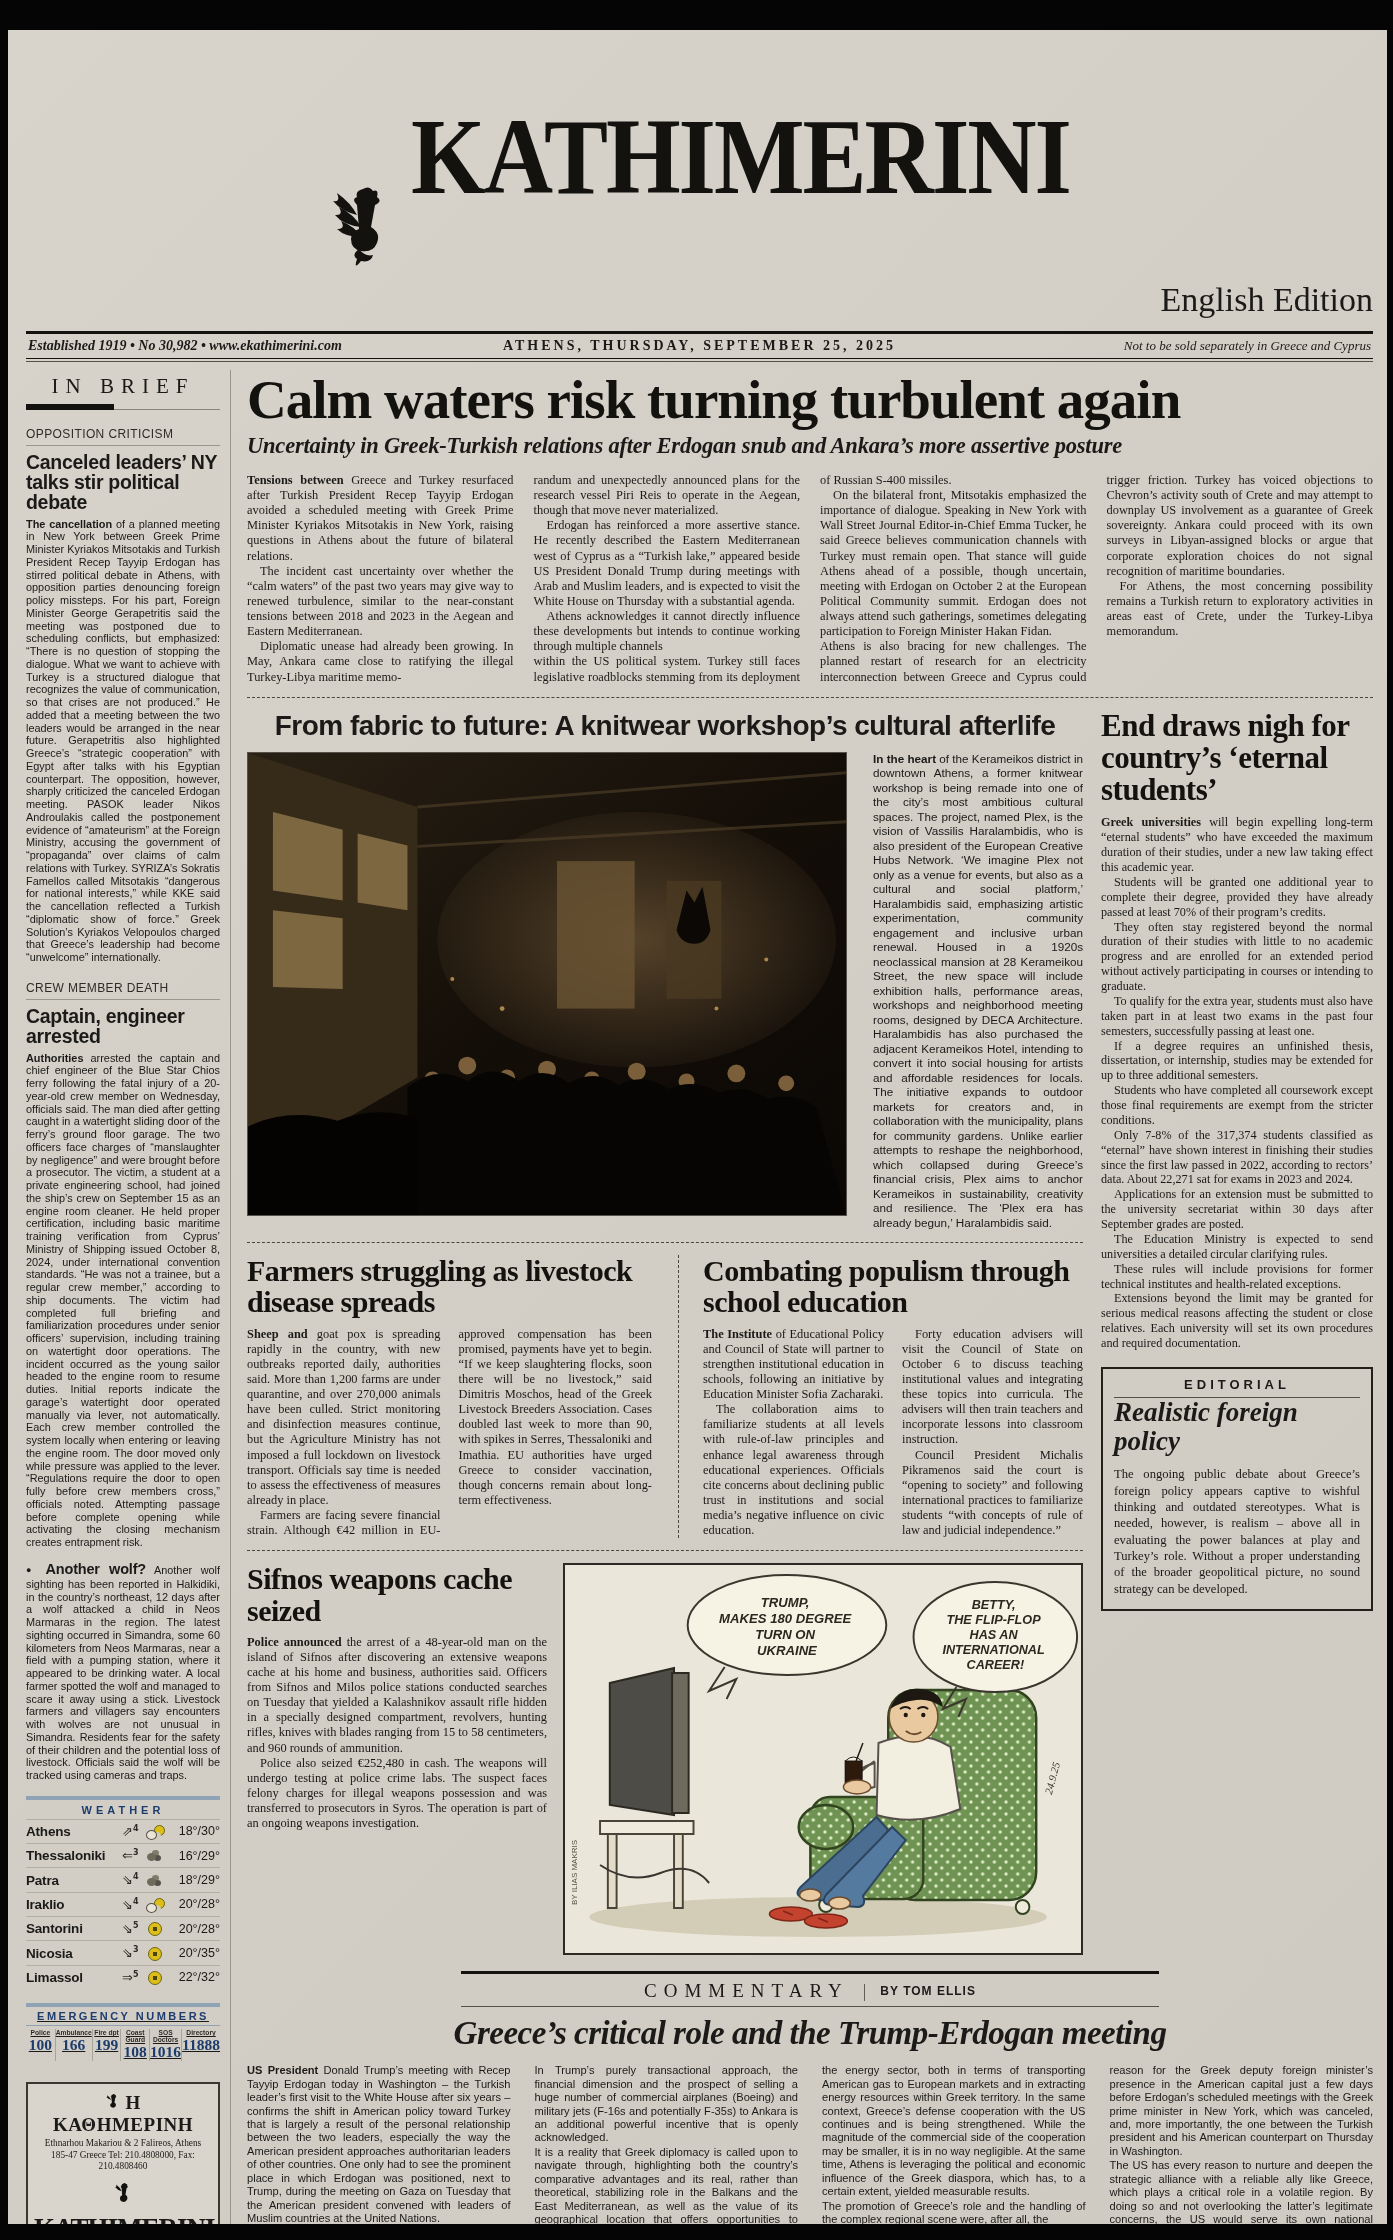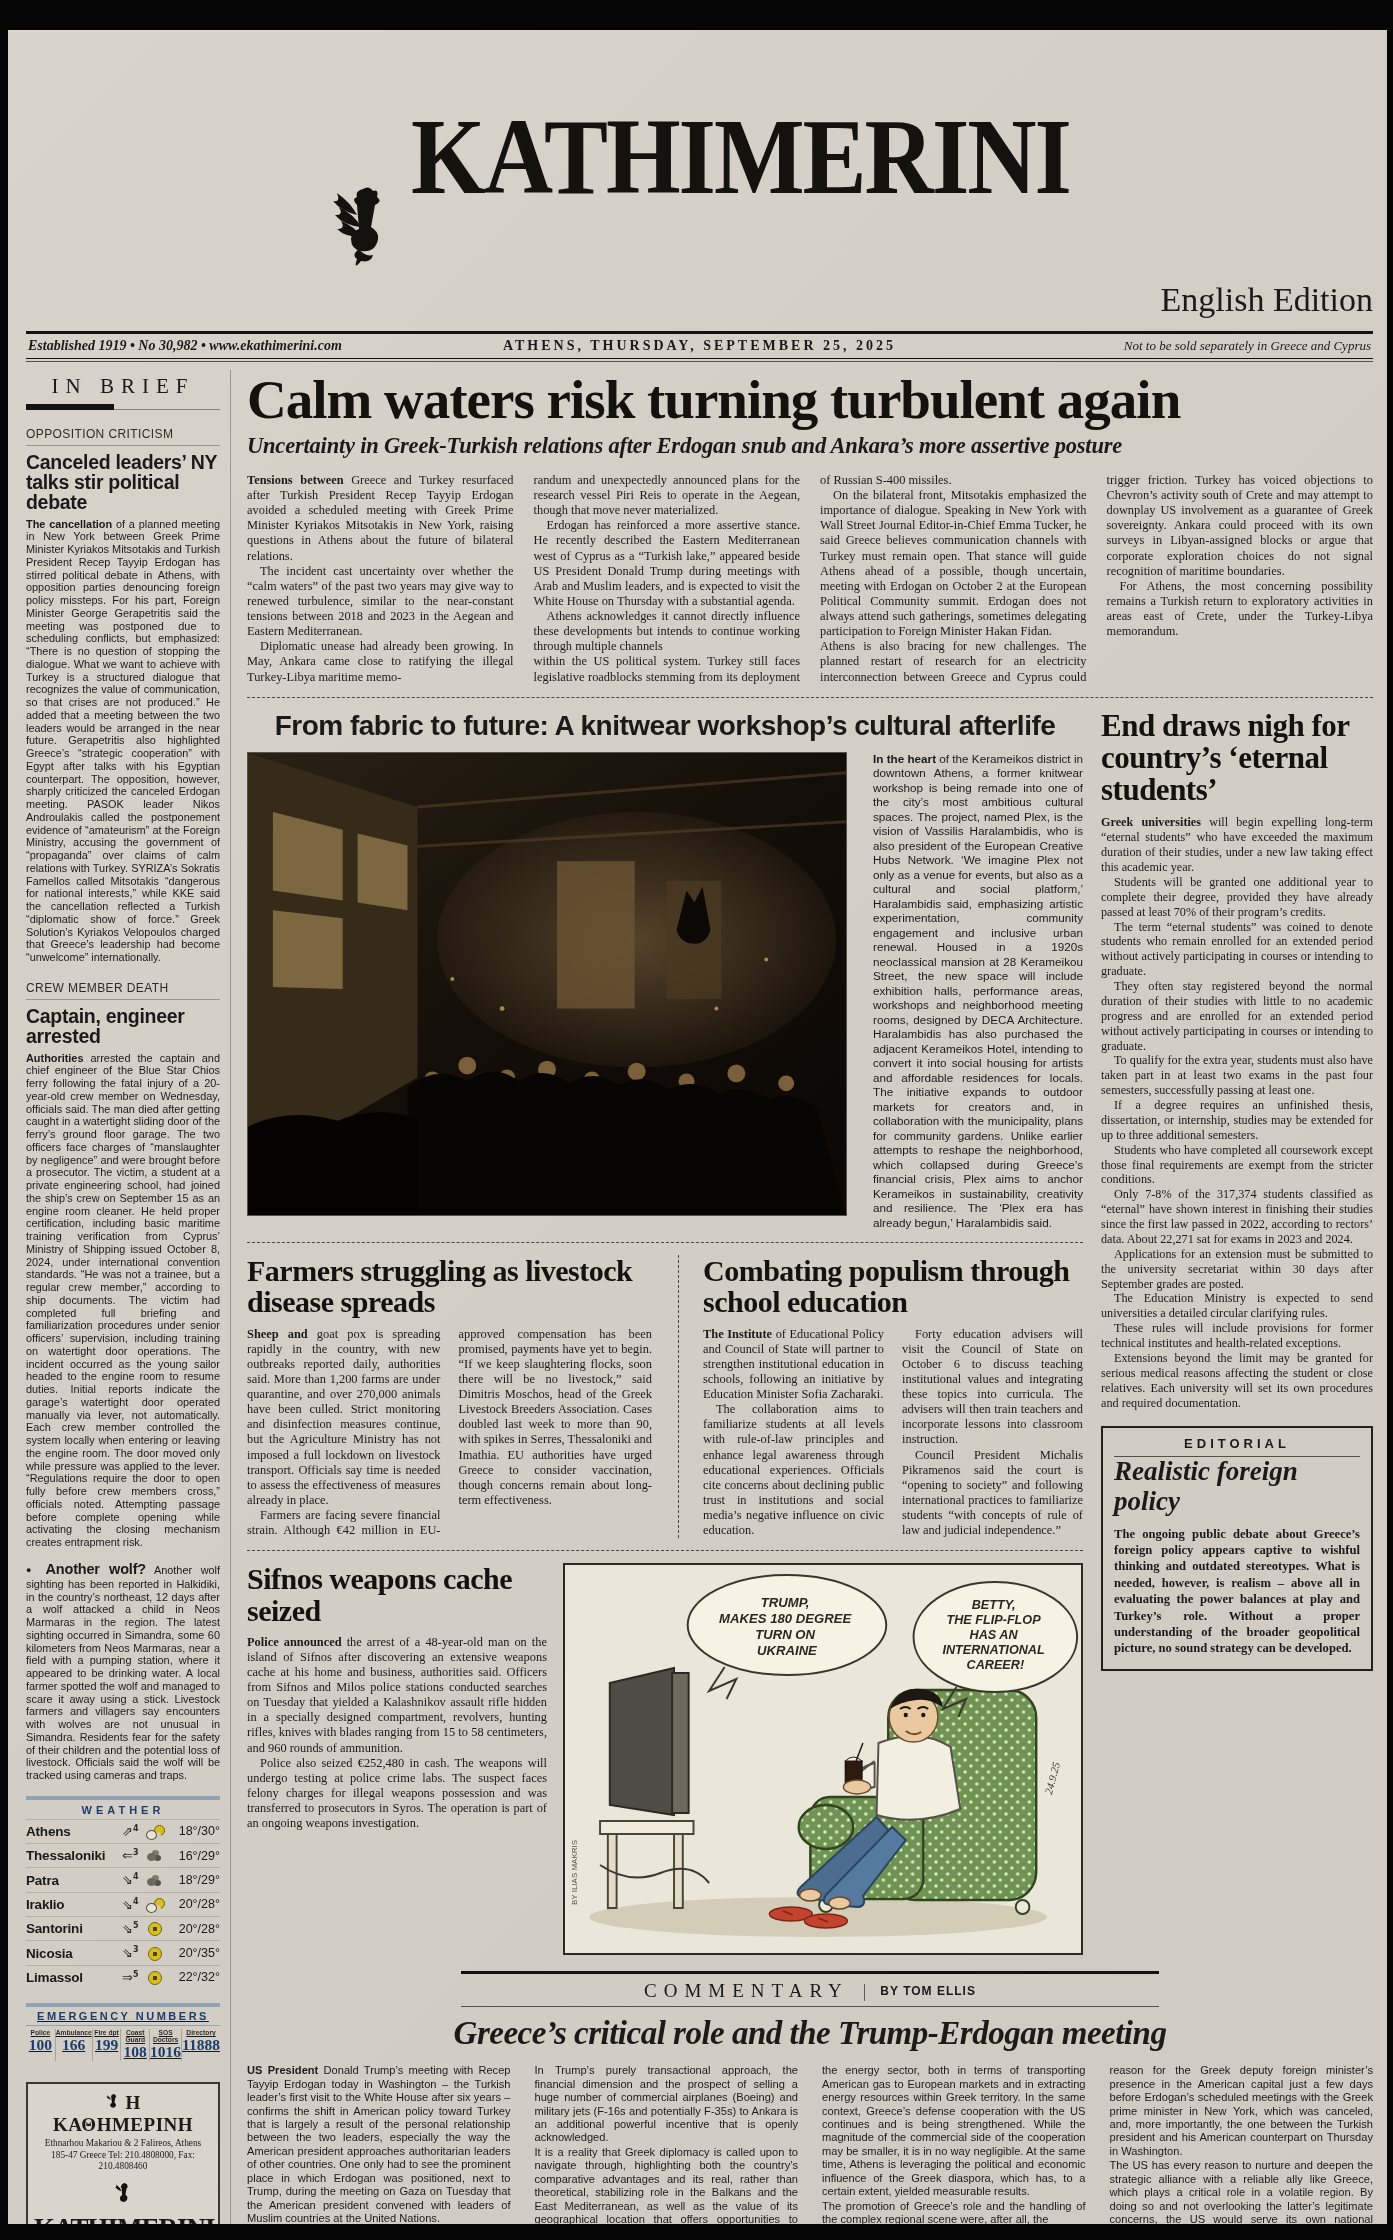--- a/index.html
+++ b/index.html
@@ -88,21 +88,21 @@
 
   .row4{display:grid;grid-template-columns:300px 1fr;column-gap:16px;}
   .cartoon{border:2px solid #2b2922;background:#eae6da;height:388px;position:relative;}
   .cartoon svg{display:block;width:100%;height:100%;}
 
   .students .story{font-size:12.2px;}
 
   .editorialbox{border:2.5px solid #222019;margin-top:16px;padding:8px 11px 12px;}
   .edit-label{text-align:center;font-family:"Liberation Sans",sans-serif;font-weight:700;font-size:13px;letter-spacing:4px;border-bottom:1.5px solid #55514a;padding-bottom:5px;}
   .edit-h{font-family:"Liberation Serif",serif;font-style:italic;font-weight:700;font-size:27px;text-align:left;line-height:1.08;margin:0 0 10px;}
-  .edit-body{font-family:"Liberation Serif",serif;font-weight:700;font-size:12.6px;line-height:1.3;text-align:justify;}
+  .edit-body{font-family:"Liberation Serif",serif;font-weight:400;font-size:12.6px;line-height:1.3;text-align:justify;}
 
   .commentary{margin-top:16px;}
   .comm-toprule{border-top:3px solid #14120f;width:62%;margin:0 auto;}
   .comm-head{display:flex;justify-content:center;align-items:center;gap:14px;padding:6px 0 4px;}
   .comm-label{font-family:"Liberation Serif",serif;font-size:19px;letter-spacing:7px;}
   .comm-sep{color:#55514a;font-size:18px;}
   .comm-by{font-family:"Liberation Sans",sans-serif;font-weight:700;font-size:12px;letter-spacing:1px;}
   .comm-midrule{border-top:1px solid #55514a;width:62%;margin:0 auto;}
   .comm-h{font-family:"Liberation Serif",serif;font-style:italic;font-weight:700;font-size:33px;text-align:center;letter-spacing:-.5px;margin:8px 0 12px;}
   .comm-cols{column-count:4;column-gap:24px;font-family:"Liberation Sans",sans-serif;font-size:11.1px;line-height:1.21;text-align:justify;hyphens:auto;}
@@ -491,21 +491,20 @@
           </div>
         </div>
 
         <div>
           <section class="students">
             <h2 class="sec-h" style="font-size:31px">End draws nigh for country’s ‘eternal students’</h2>
             <div class="story">
               <p class="nolead"><b class="leadbold">Greek universities</b> <span>will begin expelling long-term “eternal students” who have exceeded the maximum duration of their studies, under a new law taking effect this academic year.</span></p>
               <div class="paras">
                     <p>Students will be granted one additional year to complete their degree, provided they have already passed at least 70% of their program’s credits.</p>
-                    <p>The term “eternal students” was coined to denote students who remain enrolled for an extended period without actively participating in courses or intending to graduate.</p>
                     <p>They often stay registered beyond the normal duration of their studies with little to no academic progress and are enrolled for an extended period without actively participating in courses or intending to graduate.</p>
                     <p>To qualify for the extra year, students must also have taken part in at least two exams in the past four semesters, successfully passing at least one.</p>
                     <p>If a degree requires an unfinished thesis, dissertation, or internship, studies may be extended for up to three additional semesters.</p>
                     <p>Students who have completed all coursework except those final requirements are exempt from the stricter conditions.</p>
                     <p>Only 7-8% of the 317,374 students classified as “eternal” have shown interest in finishing their studies since the first law passed in 2022, according to rectors’ data. About 22,271 sat for exams in 2023 and 2024.</p>
                     <p>Applications for an extension must be submitted to the university secretariat within 30 days after September grades are posted.</p>
                     <p>The Education Ministry is expected to send universities a detailed circular clarifying rules.</p>
                     <p>These rules will include provisions for former technical institutes and health-related exceptions.</p>
                     <p>Extensions beyond the limit may be granted for serious medical reasons affecting the student or close relatives. Each university will set its own procedures and required documentation.</p>
                   </div>

